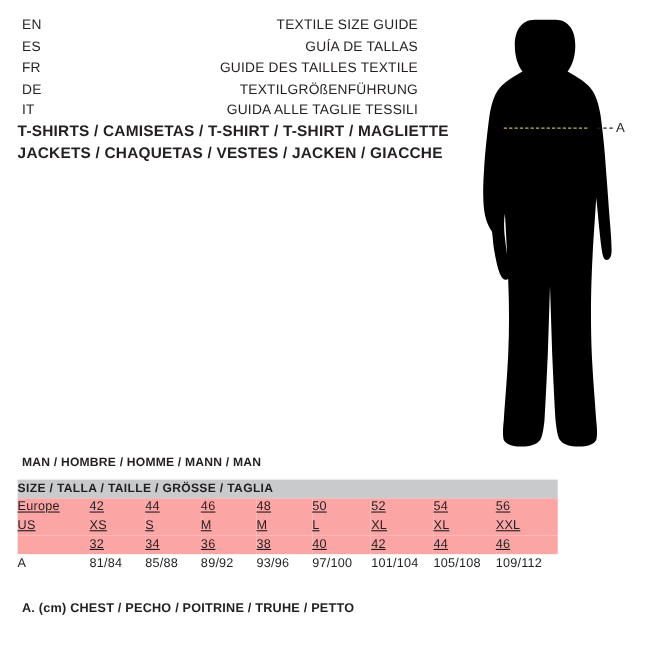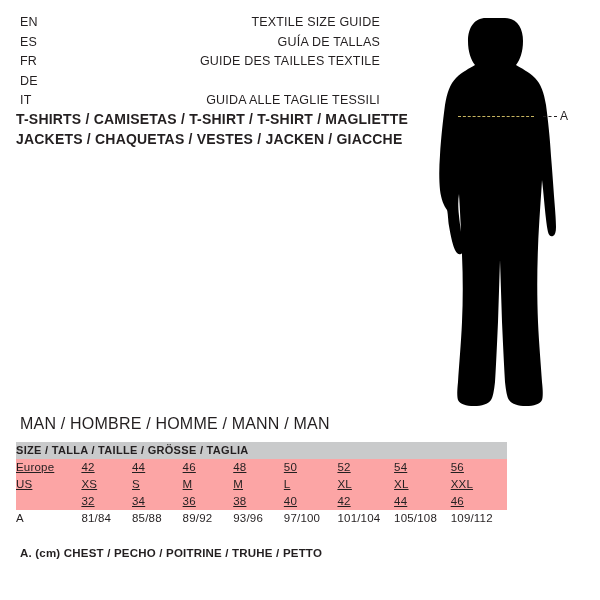--- a/index.html
+++ b/index.html
@@ -70,22 +70,22 @@
     letter-spacing: .2px;
   }
 
   
   .table-wrap {
     position: absolute;
     left: 16px; top: 415px;
     width: 568px;
   }
   .man-title {
-    font-size: 16px;
-    font-weight: normal;
+    font-size: 11px;
+    font-weight: bold;
     letter-spacing: .2px;
     margin: 0 0 9px 4px;
     white-space: nowrap;
   }
   table.size-table {
     width: 491px;
     border-collapse: collapse;
     font-size: 11.5px;
     letter-spacing: .2px;
   }
@@ -133,20 +133,21 @@
   <div class="lang-row">
     <span class="lang-code">ES</span>
     <span class="lang-text">GUÍA DE TALLAS</span>
   </div>
   <div class="lang-row">
     <span class="lang-code">FR</span>
     <span class="lang-text">GUIDE DES TAILLES TEXTILE</span>
   </div>
   <div class="lang-row">
     <span class="lang-code">DE</span>
+    <span class="lang-text">TEXTILGRÖßENFÜHRUNG</span>
   </div>
   <div class="lang-row">
     <span class="lang-code">IT</span>
     <span class="lang-text">GUIDA ALLE TAGLIE TESSILI</span>
   </div>
 </div>
 
 <div class="cat-block">
   <div class="cat-line">T-SHIRTS / CAMISETAS / T-SHIRT / T-SHIRT / MAGLIETTE</div>
   <div class="cat-line">JACKETS / CHAQUETAS / VESTES / JACKEN / GIACCHE</div>

